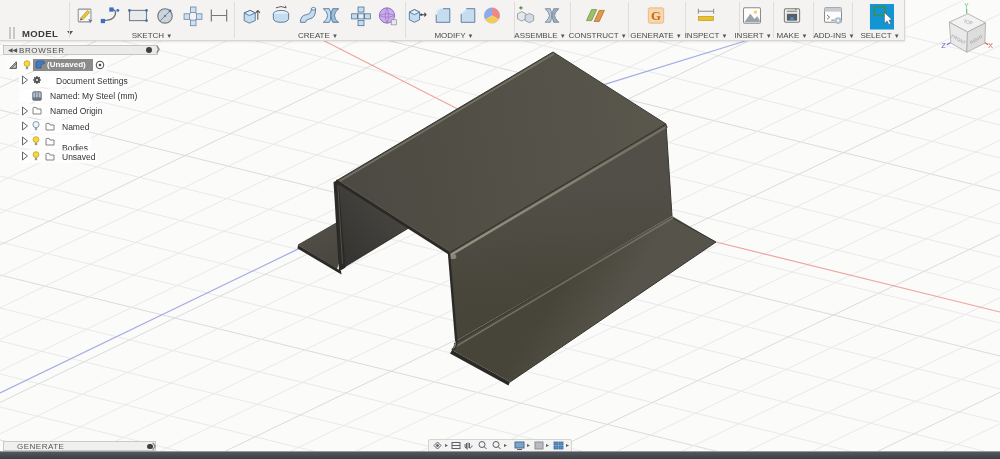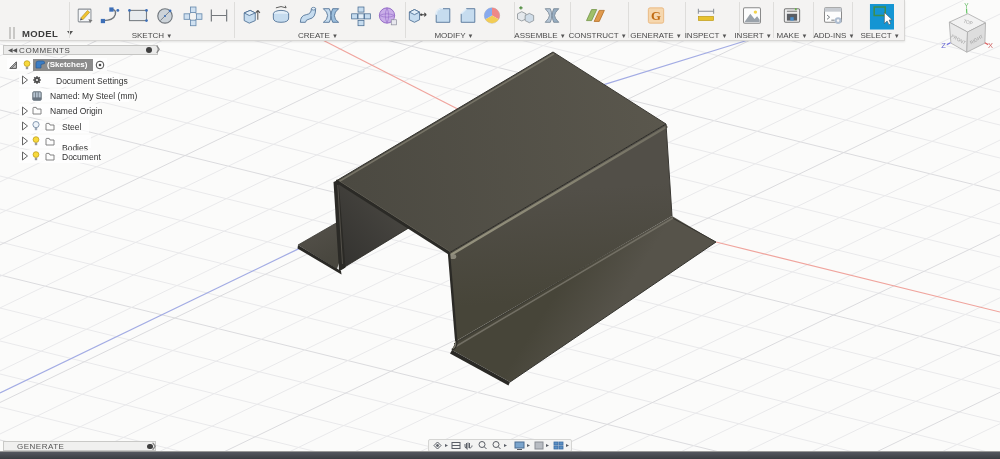--- a/index.html
+++ b/index.html
@@ -345,37 +345,37 @@
       <div style="position:absolute;left:549.5px;top:30.5px;width:96px;text-align:center;font:8px 'Liberation Sans',sans-serif;color:#4a4a4a">CONSTRUCT <span style="font-size:6px;color:#555">▼</span></div>
       <div style="position:absolute;left:608.0px;top:30.5px;width:96px;text-align:center;font:8px 'Liberation Sans',sans-serif;color:#4a4a4a">GENERATE <span style="font-size:6px;color:#555">▼</span></div>
       <div style="position:absolute;left:658.0px;top:30.5px;width:96px;text-align:center;font:8px 'Liberation Sans',sans-serif;color:#4a4a4a">INSPECT <span style="font-size:6px;color:#555">▼</span></div>
       <div style="position:absolute;left:705.0px;top:30.5px;width:96px;text-align:center;font:8px 'Liberation Sans',sans-serif;color:#4a4a4a">INSERT <span style="font-size:6px;color:#555">▼</span></div>
       <div style="position:absolute;left:744.0px;top:30.5px;width:96px;text-align:center;font:8px 'Liberation Sans',sans-serif;color:#4a4a4a">MAKE <span style="font-size:6px;color:#555">▼</span></div>
       <div style="position:absolute;left:786.0px;top:30.5px;width:96px;text-align:center;font:8px 'Liberation Sans',sans-serif;color:#4a4a4a">ADD-INS <span style="font-size:6px;color:#555">▼</span></div>
       <div style="position:absolute;left:832.0px;top:30.5px;width:96px;text-align:center;font:8px 'Liberation Sans',sans-serif;color:#4a4a4a">SELECT <span style="font-size:6px;color:#555">▼</span></div>
     </div>
 <div style="position:absolute;left:3px;top:45px;width:155px;height:10px;background:#ebebea;border:1px solid #c6c6c4;box-sizing:border-box"></div>
     <div style="position:absolute;left:8px;top:45.5px;font:6px 'Liberation Sans',sans-serif;color:#555">◀◀</div>
-    <div style="position:absolute;left:19px;top:46px;font:8px 'Liberation Sans',sans-serif;color:#4a4a4a;letter-spacing:0.6px">COMMENTS</div>
+    <div style="position:absolute;left:19px;top:46px;font:8px 'Liberation Sans',sans-serif;color:#4a4a4a;letter-spacing:0.6px">BROWSER</div>
     <div style="position:absolute;left:146px;top:47px;width:6px;height:6px;border-radius:50%;background:#3f3f3f"></div>
     <div style="position:absolute;left:155px;top:45px;font:7px 'Liberation Sans',sans-serif;color:#888">❯</div>
     <div style="position:absolute;left:7px;top:58.4px;width:100px;height:13px;background:rgba(255,255,255,0.78)"></div>
     <svg style="position:absolute;left:9px;top:60.9px" width="8" height="8" viewBox="0 0 8 8">
       <path d="M0.8,7.4 L7.4,7.4 L7.4,0.8 Z" fill="#c6c6c6" stroke="#4a4a4a" stroke-width="0.9"></path>
       <path d="M2.5,7.4 L7.4,2.5" stroke="#4a4a4a" stroke-width="0.7"></path>
     </svg>
     <svg style="position:absolute;left:23px;top:59.9px" width="8" height="10" viewBox="0 0 8 10">
       <circle cx="4" cy="3.6" r="2.9" fill="#f8d93c" stroke="#b8960f" stroke-width="0.7"></circle>
       <rect x="2.8" y="6.8" width="2.4" height="2.4" fill="#9a9a9a"></rect>
     </svg>
     <div style="position:absolute;left:33px;top:58.9px;width:60px;height:12px;background:#8b8b8b"></div>
     <svg style="position:absolute;left:35px;top:59.9px" width="11" height="10" viewBox="0 0 11 10">
       <path d="M1,8 L1,3 Q1,1 3.5,1 L8,1 Q10,1.2 9.5,3.5 L6,4.5 L6,8 Z" fill="#3b7dc4" stroke="#2a5a94" stroke-width="0.7"></path>
     </svg>
-    <div style="position:absolute;left:47px;top:60.4px;font:bold 8px 'Liberation Sans',sans-serif;color:#fff">(Sketches)</div>
+    <div style="position:absolute;left:47px;top:60.4px;font:bold 8px 'Liberation Sans',sans-serif;color:#fff">(Unsaved)</div>
     <svg style="position:absolute;left:95px;top:59.9px" width="10" height="10" viewBox="0 0 10 10">
       <circle cx="5" cy="5" r="3.8" fill="none" stroke="#4a4a4a" stroke-width="1"></circle>
       <circle cx="5" cy="5" r="1.3" fill="#4a4a4a"></circle>
     </svg>
     <div style="position:absolute;left:19px;top:73.7px;width:100px;height:13px;background:rgba(255,255,255,0.78)"></div>
     <svg style="position:absolute;left:21px;top:75.2px" width="8" height="10" viewBox="0 0 8 10">
       <path d="M1.5,1 L6.5,5 L1.5,9 Z" fill="#fdfdfd" stroke="#666" stroke-width="1"></path>
     </svg>
     <svg style="position:absolute;left:32px;top:75.2px" width="10" height="10" viewBox="0 0 10 10">
       <g fill="#4f4f4f">
@@ -410,21 +410,21 @@
     <svg style="position:absolute;left:21px;top:121.1px" width="8" height="10" viewBox="0 0 8 10">
       <path d="M1.5,1 L6.5,5 L1.5,9 Z" fill="#fdfdfd" stroke="#666" stroke-width="1"></path>
     </svg>
     <svg style="position:absolute;left:32px;top:121.1px" width="8" height="10" viewBox="0 0 8 10">
       <circle cx="4" cy="3.6" r="3.1" fill="#eef4fa" stroke="#7a90a8" stroke-width="0.9"></circle>
       <rect x="2.8" y="6.8" width="2.4" height="2.4" fill="#9aa6b4"></rect>
     </svg>
     <svg style="position:absolute;left:45px;top:121.6px" width="10" height="9" viewBox="0 0 10 9">
       <path d="M1,2.2 L1,8 L9,8 L9,3 L5,3 L4.2,1.4 L1.4,1.4 Z" fill="#fdfdfd" stroke="#777" stroke-width="0.9"></path>
     </svg>
-    <div style="position:absolute;left:62px;top:121.6px;font:8.5px 'Liberation Sans',sans-serif;color:#333">Steel</div>
+    <div style="position:absolute;left:62px;top:121.6px;font:8.5px 'Liberation Sans',sans-serif;color:#333">Named</div>
     <div style="position:absolute;left:19px;top:134.6px;width:72px;height:13px;background:rgba(255,255,255,0.78)"></div>
     <svg style="position:absolute;left:21px;top:136.1px" width="8" height="10" viewBox="0 0 8 10">
       <path d="M1.5,1 L6.5,5 L1.5,9 Z" fill="#fdfdfd" stroke="#666" stroke-width="1"></path>
     </svg>
     <svg style="position:absolute;left:32px;top:136.1px" width="8" height="10" viewBox="0 0 8 10">
       <circle cx="4" cy="3.6" r="2.9" fill="#f8d93c" stroke="#b8960f" stroke-width="0.7"></circle>
       <rect x="2.8" y="6.8" width="2.4" height="2.4" fill="#9a9a9a"></rect>
     </svg>
     <svg style="position:absolute;left:45px;top:136.6px" width="10" height="9" viewBox="0 0 10 9">
       <path d="M1,2.2 L1,8 L9,8 L9,3 L5,3 L4.2,1.4 L1.4,1.4 Z" fill="#fdfdfd" stroke="#777" stroke-width="0.9"></path>
@@ -434,21 +434,21 @@
     <svg style="position:absolute;left:21px;top:151.1px" width="8" height="10" viewBox="0 0 8 10">
       <path d="M1.5,1 L6.5,5 L1.5,9 Z" fill="#fdfdfd" stroke="#666" stroke-width="1"></path>
     </svg>
     <svg style="position:absolute;left:32px;top:151.1px" width="8" height="10" viewBox="0 0 8 10">
       <circle cx="4" cy="3.6" r="2.9" fill="#f8d93c" stroke="#b8960f" stroke-width="0.7"></circle>
       <rect x="2.8" y="6.8" width="2.4" height="2.4" fill="#9a9a9a"></rect>
     </svg>
     <svg style="position:absolute;left:45px;top:151.6px" width="10" height="9" viewBox="0 0 10 9">
       <path d="M1,2.2 L1,8 L9,8 L9,3 L5,3 L4.2,1.4 L1.4,1.4 Z" fill="#fdfdfd" stroke="#777" stroke-width="0.9"></path>
     </svg>
-    <div style="position:absolute;left:62px;top:151.6px;font:8.5px 'Liberation Sans',sans-serif;color:#333">Document</div>
+    <div style="position:absolute;left:62px;top:151.6px;font:8.5px 'Liberation Sans',sans-serif;color:#333">Unsaved</div>
 <div style="position:absolute;left:3px;top:441px;width:153px;height:10px;background:#f0f0ef;border:1px solid #c9c9c7;box-sizing:border-box"></div>
     <div style="position:absolute;left:17px;top:442px;font:8px 'Liberation Sans',sans-serif;color:#555;letter-spacing:0.5px">GENERATE</div>
     <div style="position:absolute;left:147px;top:443.5px;width:5.5px;height:5.5px;border-radius:50%;background:#3f3f3f"></div>
     <div style="position:absolute;left:151px;top:441.5px;font:7px 'Liberation Sans',sans-serif;color:#888">❯</div>
 <div style="position:absolute;left:428px;top:439px;width:144px;height:13px;background:#f3f3f2;border:1px solid #d5d5d3;border-radius:2px;box-sizing:border-box"></div>
     <svg style="position:absolute;left:428px;top:439px" width="144" height="13" viewBox="0 0 144 13">
 <g stroke="#5a5e66" fill="none" stroke-width="1">
  <path d="M9.5,3 L13,6.5 L9.5,10 L6,6.5 Z"></path>
         <circle cx="9.5" cy="6.5" r="1" fill="#5a5e66"></circle>
  <path d="M17,5 l3,1.5 -3,1.5 z" fill="#5a5e66" stroke="none"></path>

